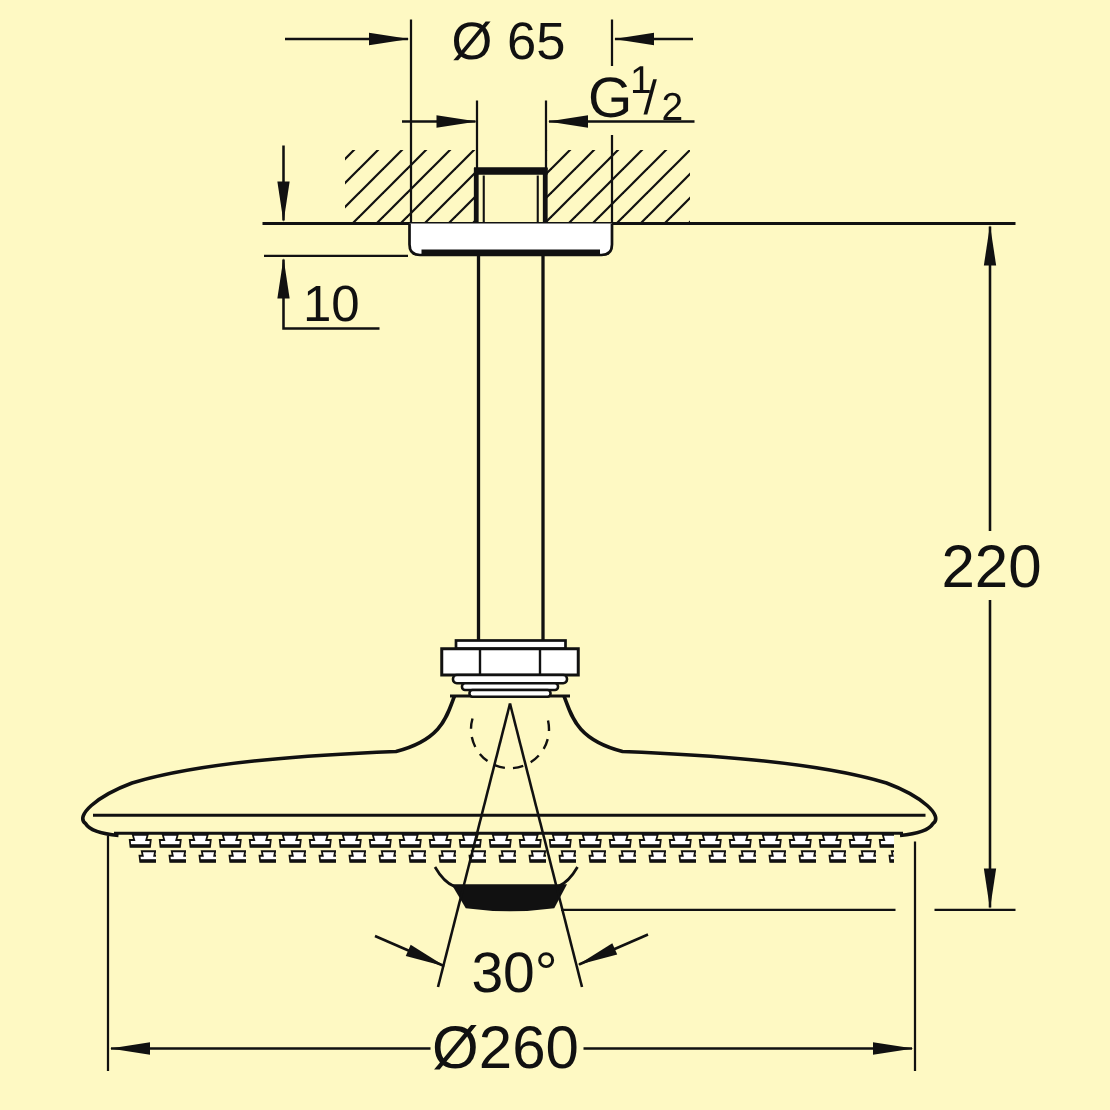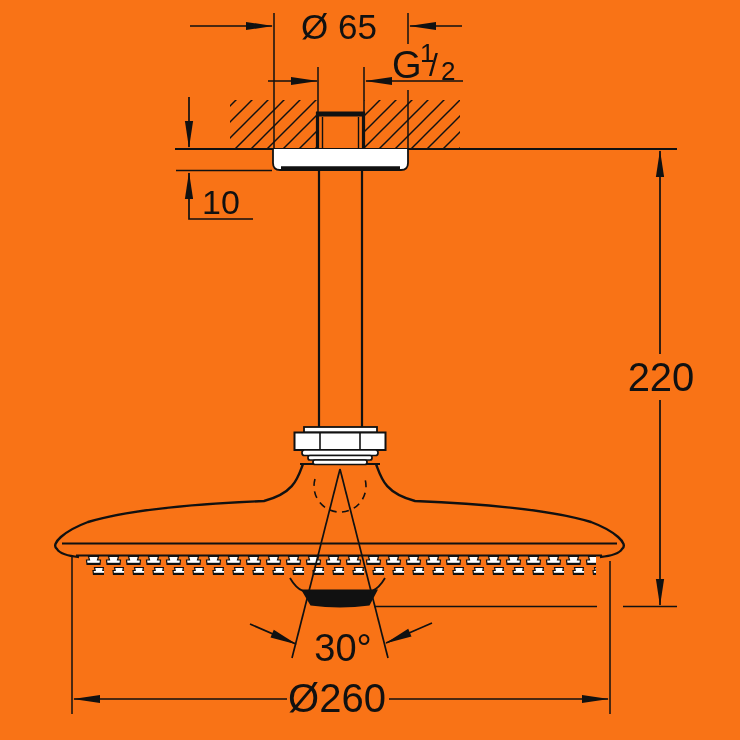--- a/index.html
+++ b/index.html
@@ -1,16 +1,16 @@
 <!DOCTYPE html>
 <html><head>
 <meta charset="utf-8">
 <style>
   html,body{margin:0;padding:0;background:#fff;}
-  .stage{position:relative;width:740px;height:740px;background:#f97316;overflow:hidden;}
+  .stage{position:relative;width:740px;height:740px;background:#fef9c3;overflow:hidden;}
   svg{display:block;}
   text{font-family:"Liberation Sans","DejaVu Sans",sans-serif;fill:#111;}
 </style>
 </head>
 <body>
 
 <div class="stage">
 <svg width="740" height="740" viewBox="0 0 740 740">
   <defs>
     <marker id="arr" viewBox="0 0 30 10" refX="29" refY="5" markerWidth="30" markerHeight="10" orient="auto" markerUnits="userSpaceOnUse">

